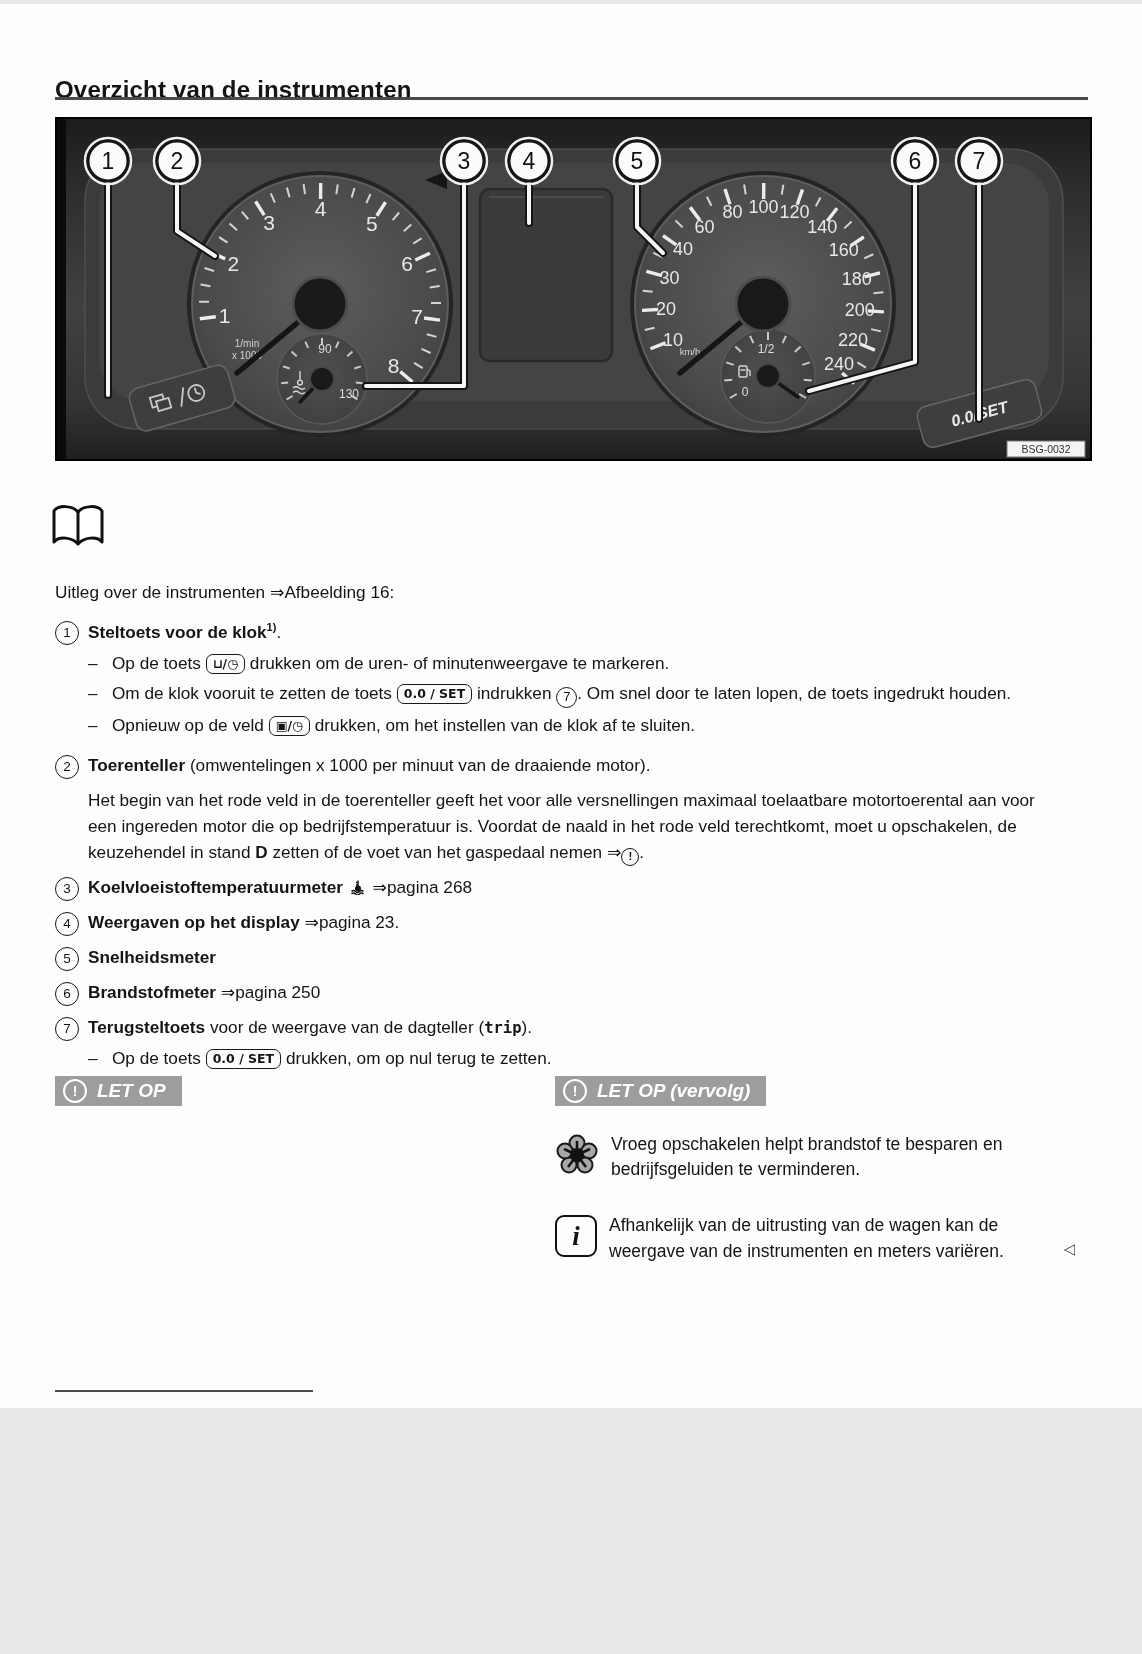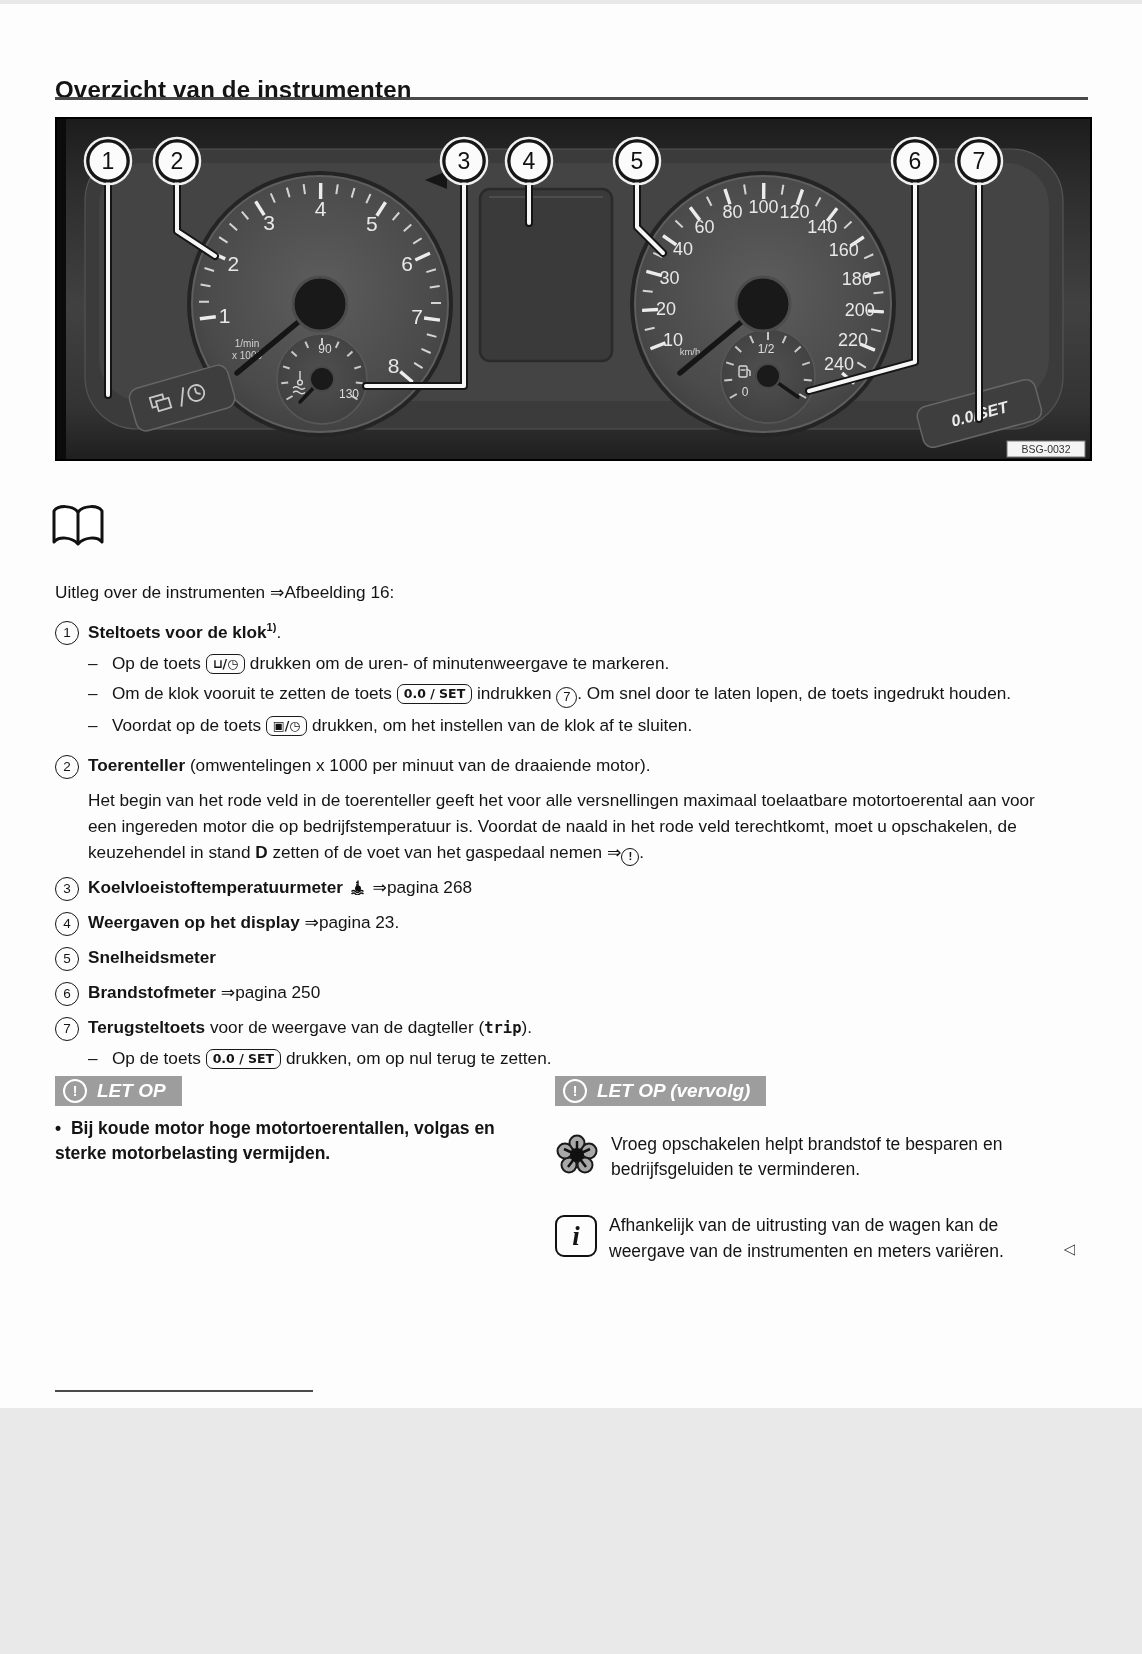--- a/index.html
+++ b/index.html
@@ -387,21 +387,21 @@
         </div>
         <div class="sub">
           <span>–</span>
           <div><span>Om de klok vooruit te zetten de toets</span>
             <span class="key">0.0 / SET</span>
             <span>indrukken</span>
             <span class="circ">7</span><span>. Om snel door te laten lopen, de toets ingedrukt houden.</span></div>
         </div>
         <div class="sub">
           <span>–</span>
-          <div><span>Voordat op de toets</span>
+          <div><span>Opnieuw op de veld</span>
             <span class="key">▣/◷</span>
             <span>drukken, om het instellen van de klok af te sluiten.</span></div>
         </div>
       </div>
     </div>
 
     <div class="item">
       <span class="cnum">2</span>
       <div><b>Toerenteller</b>
         <span>(omwentelingen x 1000 per minuut van de draaiende motor).</span></div>
@@ -459,24 +459,20 @@
         </div>
       </div>
     </div>
   </div>
 
   <div class="abs cols">
     <div class="col-l">
       <div class="letop">
         <span class="bang">!</span>
         <span>LET OP</span>
-      </div>
-      <div class="warntext">
-        <span>•</span>&nbsp;
-        <span>Bij koude motor hoge motortoerentallen, volgas en sterke motorbelasting vermijden.</span>
       </div>
     </div>
 
     <div class="col-r">
       <div class="letop">
         <span class="bang">!</span>
         <span>LET OP (vervolg)</span>
       </div>
 
       <div class="note">

